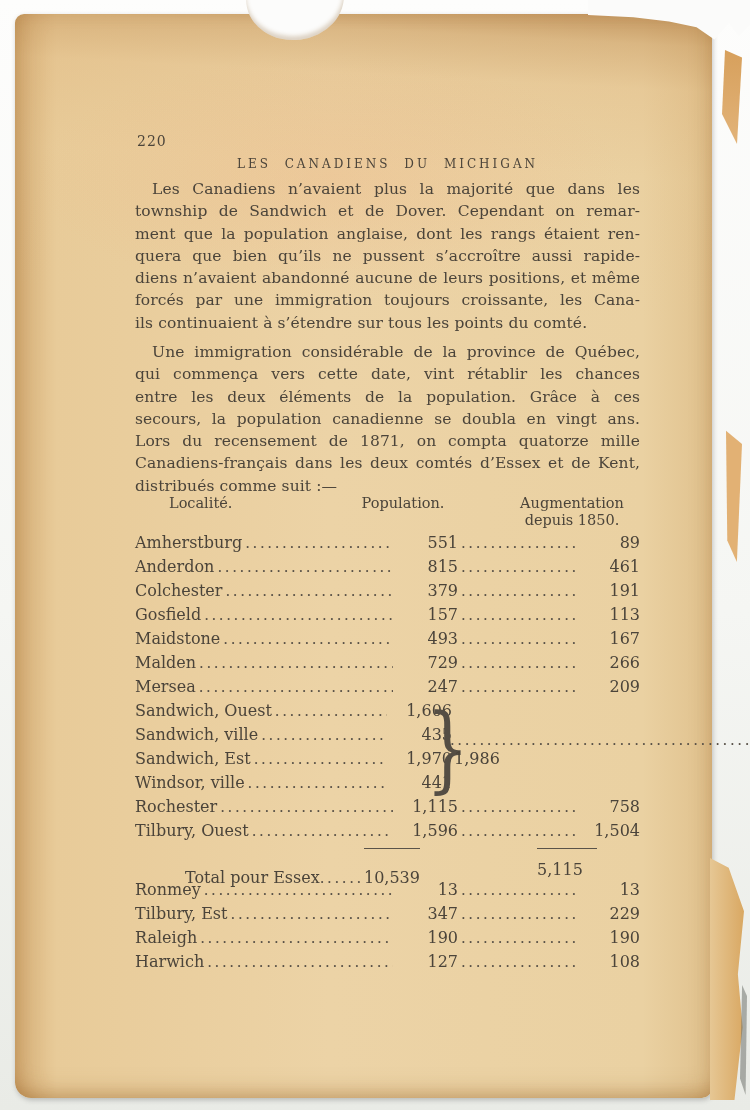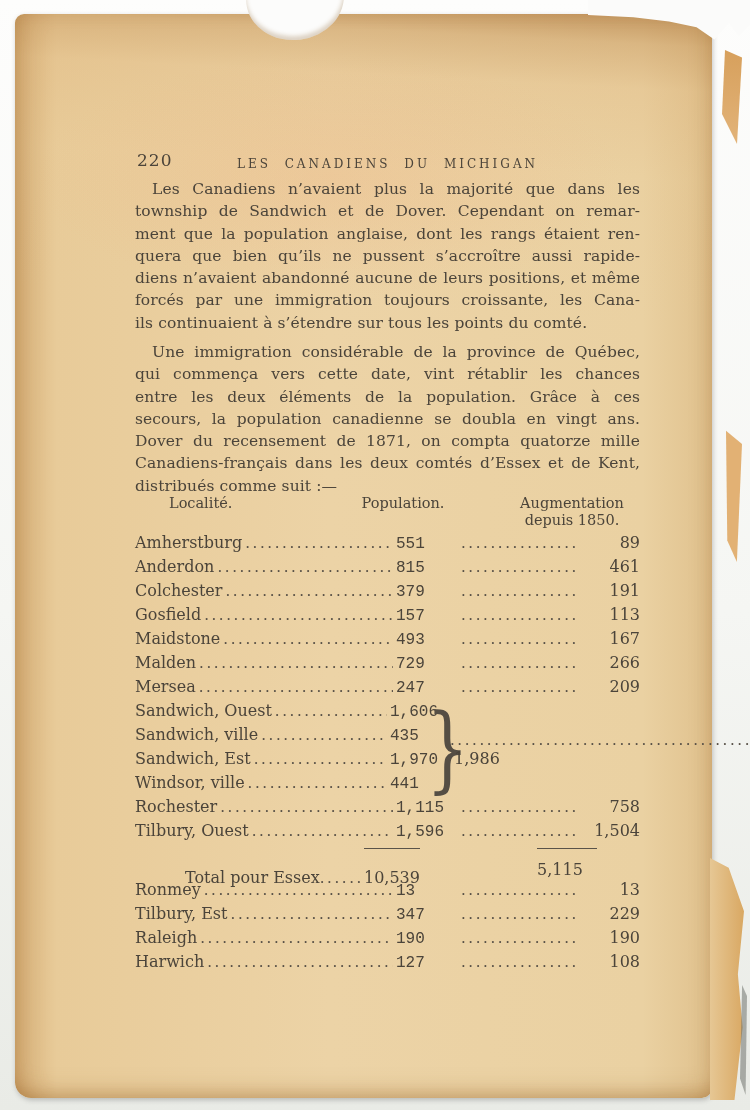--- a/index.html
+++ b/index.html
@@ -17,21 +17,21 @@
       linear-gradient(90deg, #d9b37c 0%, #e8cb99 6%, #ecd3a6 45%, #ead1a2 90%, #e0c18d 100%);
     box-shadow:
       inset 0 -16px 26px -16px rgba(150,95,35,0.55),
       inset 16px 0 30px -18px rgba(150,95,35,0.45),
       inset -14px 0 26px -18px rgba(150,95,35,0.40),
       1px 2px 5px rgba(70,70,70,0.30);
   }
   .content { position:absolute; left:120px; top:0; width:505px; height:100%; color:#4b443a; }
 
   .page-header { position:absolute; top:119px; left:0; width:100%; height:24px; }
-  .page-num { position:absolute; left:2px; top:17px; font-size:17px; letter-spacing:1px; }
+  .page-num { position:absolute; left:2px; top:0; font-size:14px; letter-spacing:1px; }
   .running-title { position:absolute; left:50%; transform:translateX(-50%); top:4px;
                    font-size:12px; letter-spacing:3px; word-spacing:7px; white-space:nowrap;margin-top:20px; }
 
   .para { position:absolute; left:0; width:505px; font-size:15.5px; line-height:22.3px;
           letter-spacing:0.1px; }
   .para-1 { top:164px; }
   .para-2 { top:327px; }
   .line { text-align:justify; text-align-last:justify; height:22.3px; white-space:nowrap; }
   .line.last { text-align-last:left; }
   .line.first { text-indent:17px; }
@@ -39,21 +39,21 @@
   .pop-table { position:absolute; top:481px; left:0; width:505px; font-size:16px; }
   .t-head { position:relative; height:38px; font-size:14.5px; }
   .h-loc { position:absolute; left:34px; top:0; }
   .h-pop { position:absolute; left:220px; top:0; width:96px; text-align:center; }
   .h-aug { position:absolute; left:382px; top:0; width:110px; text-align:center; line-height:16.5px; }
 
   .t-row { display:flex; align-items:baseline; height:24px; }
   .cell-name { flex:0 0 auto; white-space:nowrap; }
   .leader { flex:1 1 auto; overflow:hidden; white-space:nowrap; margin:0 3px; color:#564f46; }
   .leader::before { content:"......................................................................"; letter-spacing:2.6px; font-size:15px; }
-  .cell-pop { flex:0 0 62px; text-align:left; white-space:nowrap;font-family:Liberation Mono, monospace; }
+  .cell-pop { flex:0 0 62px; text-align:right; white-space:nowrap; }
   .l2 { flex:0 0 118px; }
   .cell-aug { flex:0 0 58px; text-align:right; white-space:nowrap; }
   .t-row.no-aug { width:317px; }
 
   .sandwich-group { position:relative; }
   .brace { position:absolute; left:291px; top:0px; font-size:94px; line-height:96px;
            transform:scaleX(0.72); transform-origin:left center; color:#554e44;
            font-family:"DejaVu Serif", serif; font-weight:200; }
   .combined { position:absolute; left:312px; top:50%; transform:translateY(-50%);
               width:148px; display:flex; align-items:baseline;flex-direction:column; }
@@ -105,21 +105,21 @@
           <div class="line">quera que bien qu’ils ne pussent s’accroître aussi rapide-</div>
           <div class="line">diens n’avaient abandonné aucune de leurs positions, et même</div>
           <div class="line">forcés par une immigration toujours croissante, les Cana-</div>
           <div class="line last">ils continuaient à s’étendre sur tous les points du comté.</div>
         </div>
       <div class="para para-2" id="para-1">
           <div class="line first">Une immigration considérable de la province de Québec,</div>
           <div class="line">qui commença vers cette date, vint rétablir les chances</div>
           <div class="line">entre les deux éléments de la population.  Grâce à ces</div>
           <div class="line">secours, la population canadienne se doubla en vingt ans.</div>
-          <div class="line">Dover du recensement de 1871, on compta quatorze mille</div>
+          <div class="line">Lors du recensement de 1871, on compta quatorze mille</div>
           <div class="line">Canadiens-français dans les deux comtés d’Essex et de Kent,</div>
           <div class="line last">distribués comme suit :—</div>
         </div>
 
       <div class="pop-table">
         <div class="t-head">
           <span class="h-loc">Localité.</span>
           <span class="h-pop">Population.</span>
           <span class="h-aug">
             <span>Augmentation</span><br>

